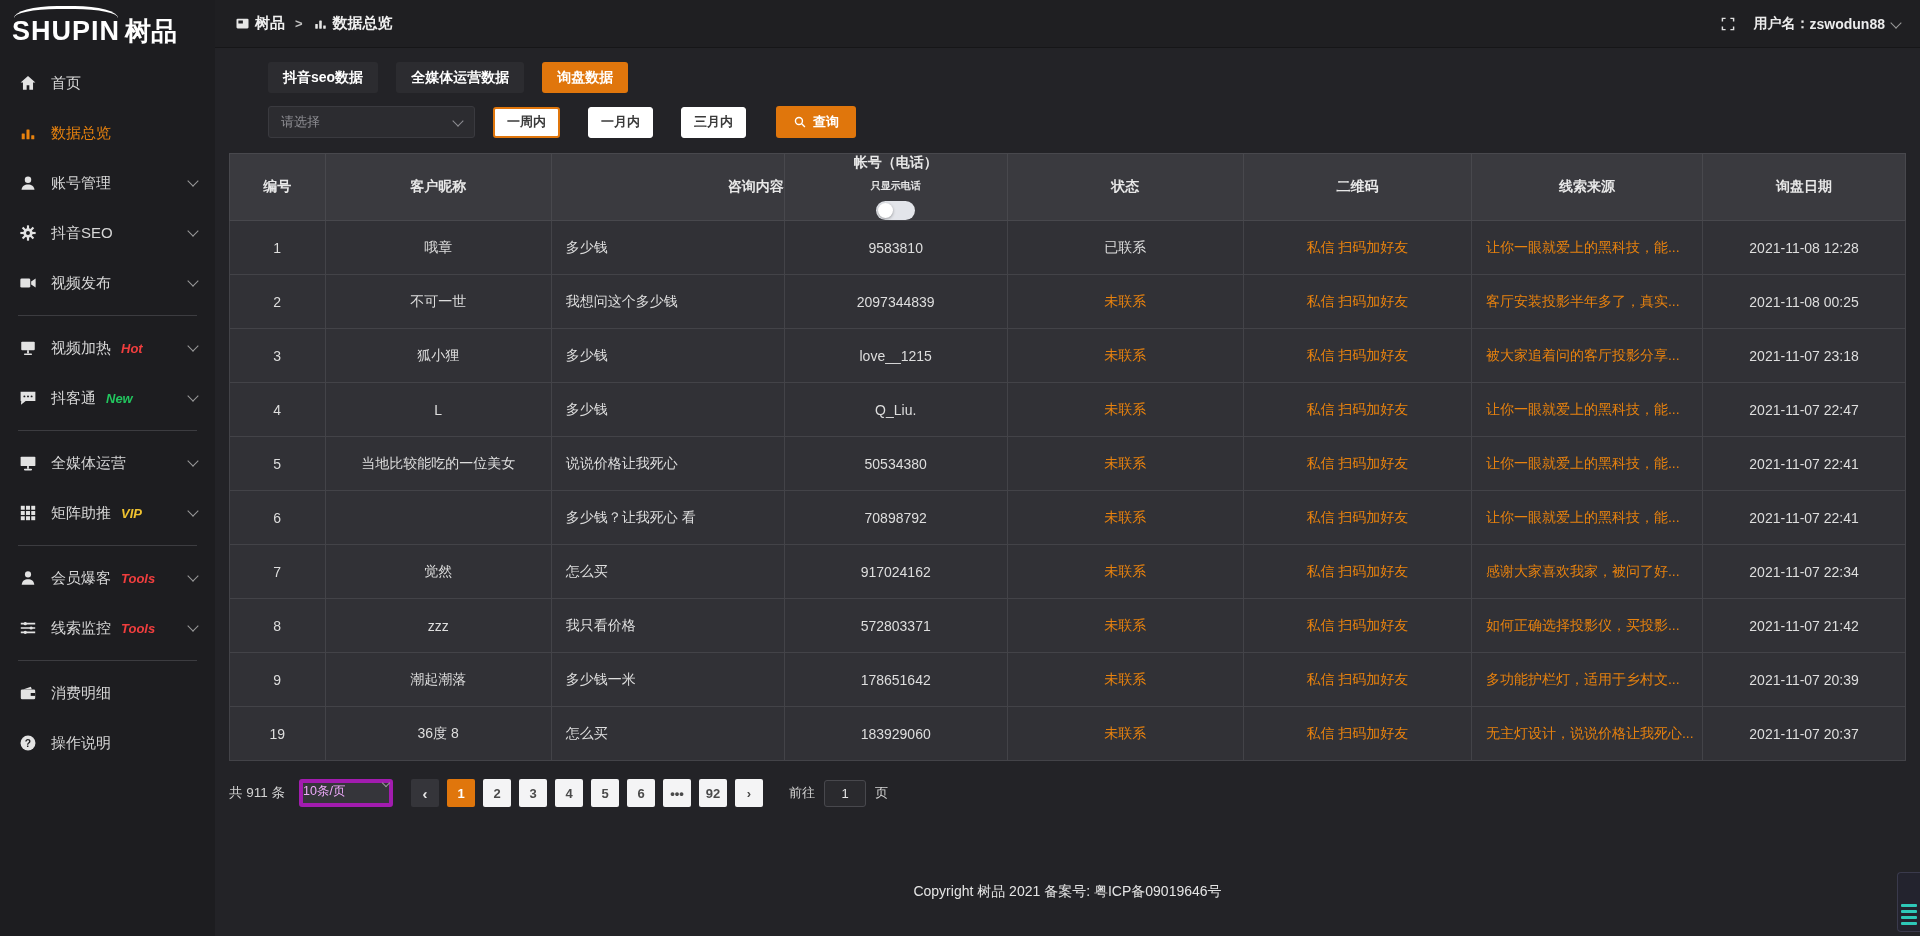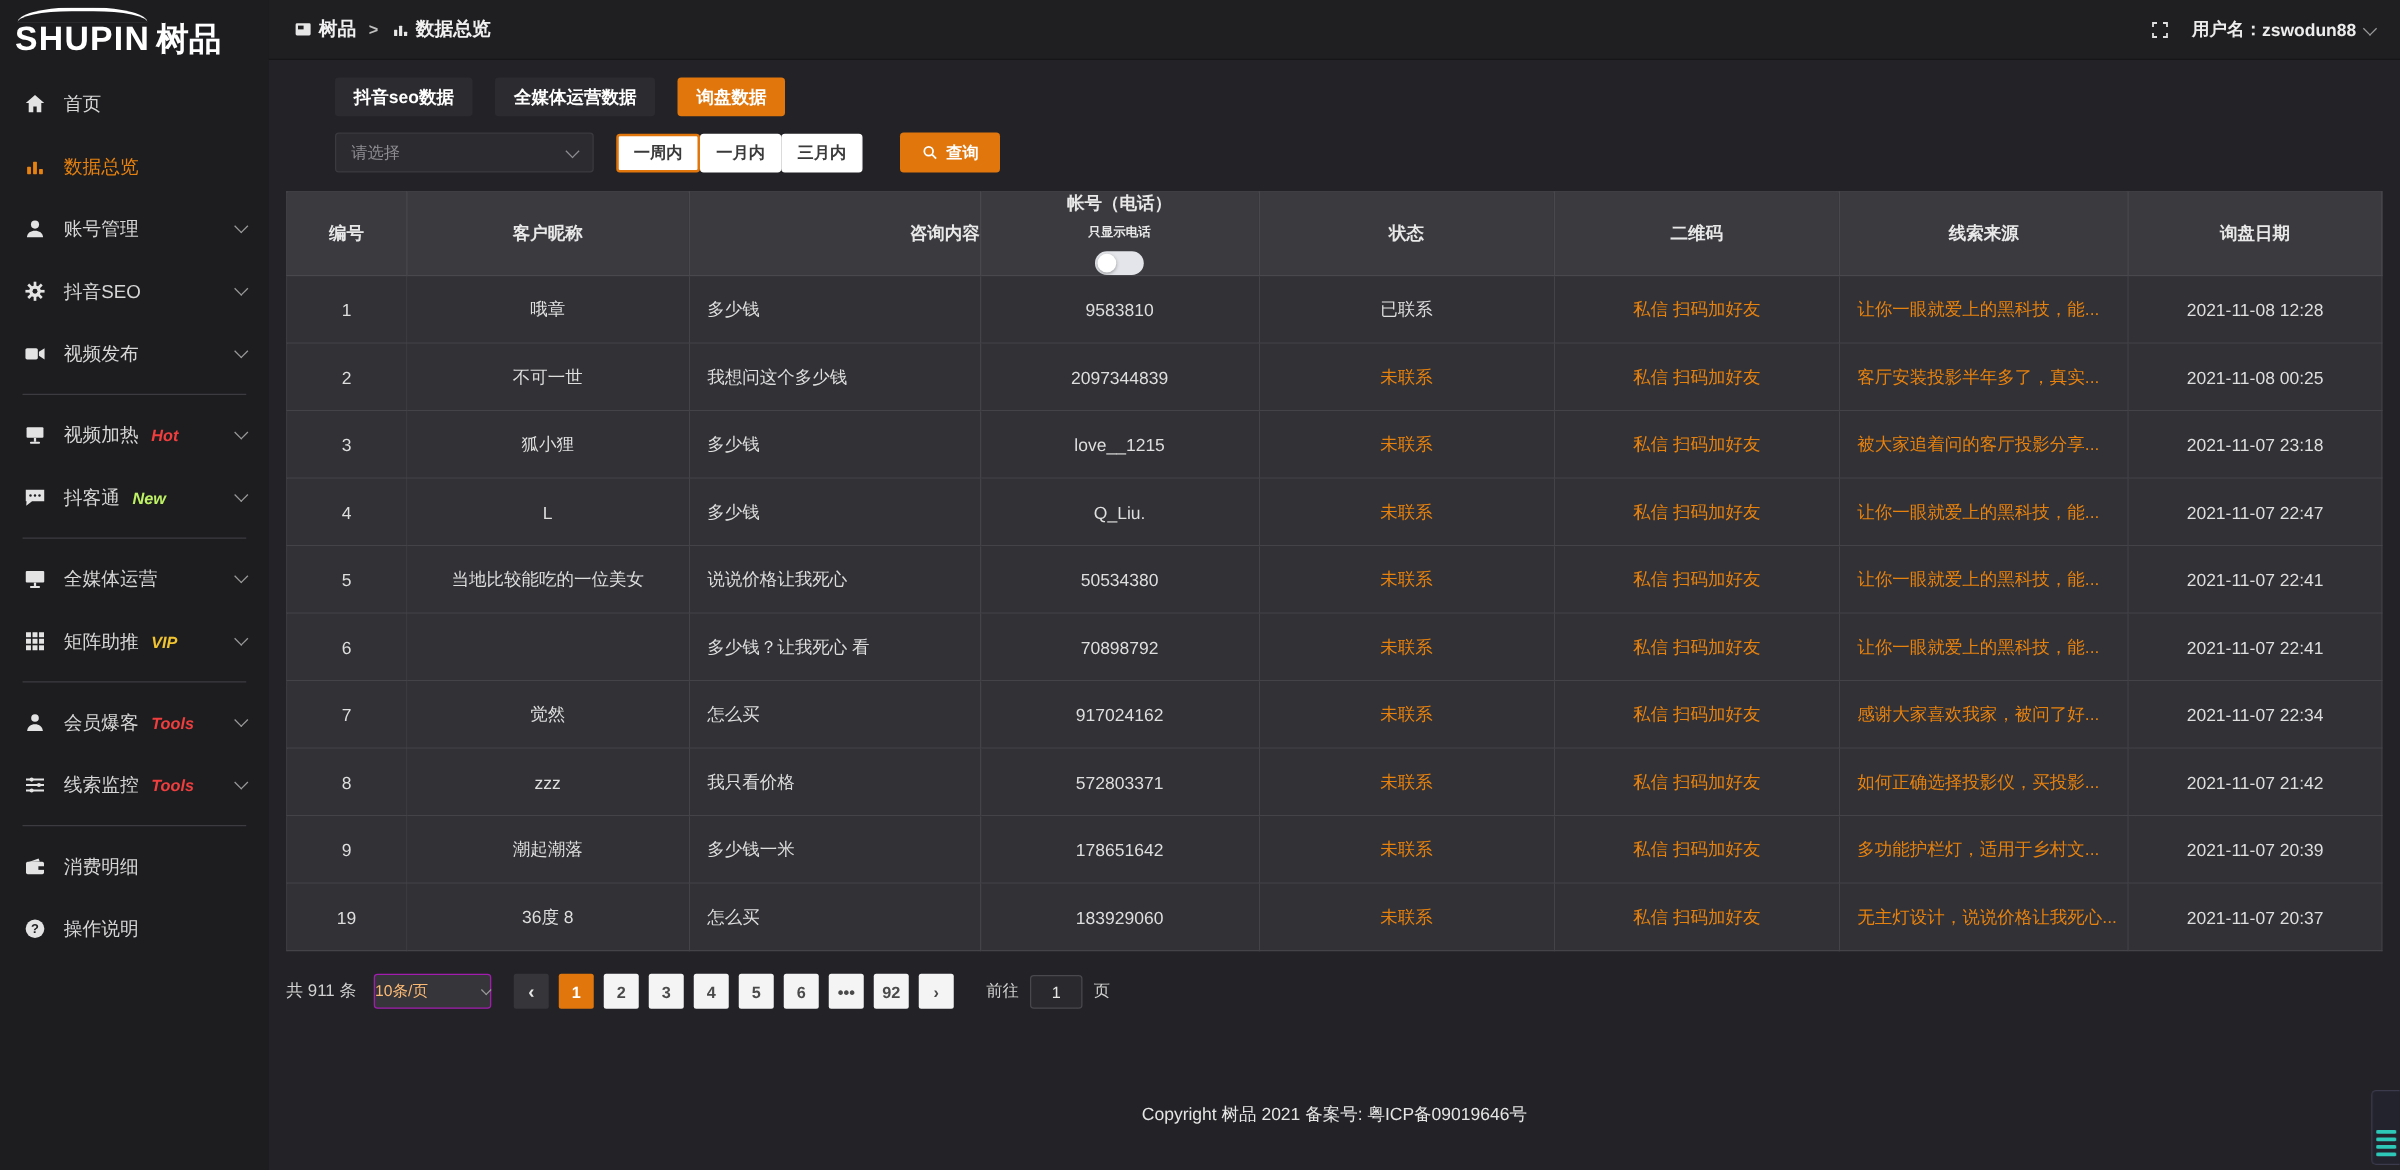--- a/index.html
+++ b/index.html
@@ -43,21 +43,21 @@
   .main { flex:1; padding:14px 14px 0 14px; display:flex; flex-direction:column; }
   .tabs { margin-left:39px; display:flex; gap:18px; }
   .tab { height:31px; padding:0 15px; background:#2c2c30; color:#fff; font-weight:bold;
          font-size:14px; border:none; border-radius:3px; cursor:pointer;
          font-family:"Liberation Sans","DejaVu Sans",sans-serif; }
   .tab.active { background:#e0760c; }
   .filters { margin-left:39px; margin-top:13px; display:flex; align-items:center; }
   .select { width:207px; height:32px; background:#2c2c30; border:1px solid #3a3a3f; border-radius:3px;
             display:flex; align-items:center; padding:0 12px; color:#8e8e93; font-size:13px; cursor:pointer; }
   .select .chev { border-color:#8e8e93; margin-top:-2px; }
-  .range-group { display:flex; gap:0; margin-left:18px; }
+  .range-group { display:flex; gap:28px; margin-left:18px; }
   .rbtn { height:31px; padding:0 12px; background:#fff; color:#3a3a3a; font-size:13px; font-weight:bold;
           border:1px solid #fff; border-radius:3px; cursor:pointer;
           font-family:"Liberation Sans","DejaVu Sans",sans-serif; }
   .rbtn.selected { border:2px solid #e0760c; }
   .search-btn { height:32px; padding:0 17px; margin-left:30px; background:#e0760c; color:#fff;
                 border:none; border-radius:3px; font-size:13px; font-weight:bold; display:flex;
                 align-items:center; gap:6px; cursor:pointer;
                 font-family:"Liberation Sans","DejaVu Sans",sans-serif; }
 
   
@@ -73,22 +73,22 @@
   .phone-hd-line1 { margin-bottom:7px; }
   .toggle-row { display:flex; align-items:center; justify-content:center; gap:8px; font-size:10px;flex-direction:column; }
   .switch { width:39px; height:19px; background:#e3e5ea; border-radius:10px; position:relative;
             display:inline-block; cursor:pointer; }
   .switch::after { content:""; position:absolute; left:2px; top:2px; width:15px; height:15px;
                    background:#fff; border-radius:50%; box-shadow:0 1px 3px rgba(0,0,0,.35); }
 
   
   .pager { display:flex; align-items:center; margin-top:18px; font-size:13px; color:#d2d2d2; }
   .total { margin-right:14px; font-size:13.5px; }
-  .psize { width:94px; height:28px; background:#35353a; border:1px solid #a21caf; border-radius:3px;
-           display:flex; align-items:center; justify-content:center; gap:9px; color:#fdba74;
+  .psize { width:94px; height:28px; background:#35353a; border:4px solid #a21caf; border-radius:3px;
+           display:flex; justify-content:center; gap:9px; color:#f0abfc;
            font-size:12.5px; cursor:pointer; margin-right:14px; }
   .psize .chev { border-color:#9a9a9a; width:6px; height:6px; margin-top:-3px; }
   .pbtn { min-width:28px; height:28px; border-radius:2px; background:#f4f4f5; color:#4a4a4a;
           font-weight:bold; font-size:13px; display:flex; align-items:center; justify-content:center;
           border:none; cursor:pointer; margin:0 4px; padding:0 6px;
           font-family:"Liberation Sans","DejaVu Sans",sans-serif; }
   .pbtn.active { background:#e0760c; color:#fff; }
   .pbtn.navdark { background:#35353a; color:#e6e6e6; font-size:15px; }
   .goto { display:flex; align-items:center; gap:9px; margin-left:22px; }
   .goto input { width:42px; height:27px; background:#2a2a2e; border:1px solid #48484d; border-radius:3px;
@@ -190,21 +190,21 @@
         <div class="side-item">
           <span class="ico">
             <svg viewBox="0 0 20 20" width="18" height="18" fill="currentColor">
               <path d="M1.8 3h16.4v10.4H7.4L2.2 17.4l.3-4H1.8z"></path>
               <circle cx="6" cy="8.2" r="1.1" fill="#1d1d20"></circle>
               <circle cx="10" cy="8.2" r="1.1" fill="#1d1d20"></circle>
               <circle cx="14" cy="8.2" r="1.1" fill="#1d1d20"></circle>
             </svg>
           </span>
           <span class="lbl">抖客通</span>
-          <span class="badge" style="color: #bef264;">New</span>
+          <span class="badge" style="color: #22c55e;">New</span>
           <span class="chev"></span>
         </div>
         <div class="menu-divider"></div>
         <div class="side-item">
           <span class="ico">
             <svg viewBox="0 0 20 20" width="18" height="18" fill="currentColor">
               <rect x="1.8" y="3" width="16.4" height="10.4" rx="1"></rect>
               <rect x="9" y="13.4" width="2" height="3"></rect>
               <rect x="5.5" y="16.4" width="9" height="1.8" rx="0.9"></rect>
             </svg>

